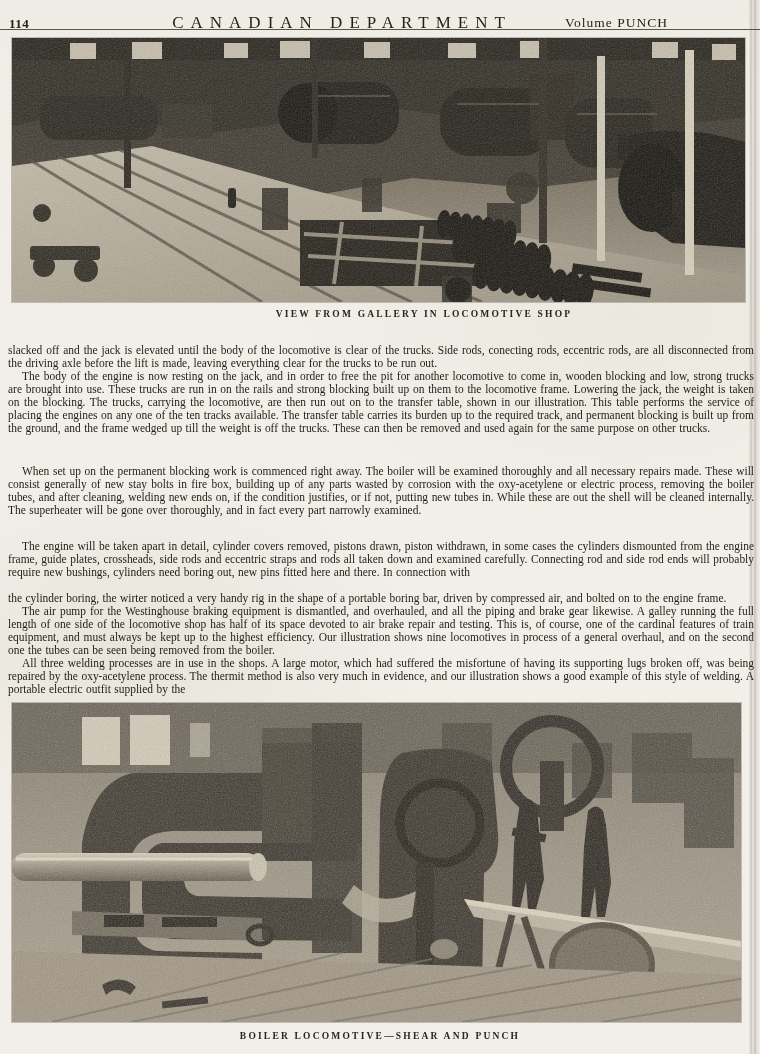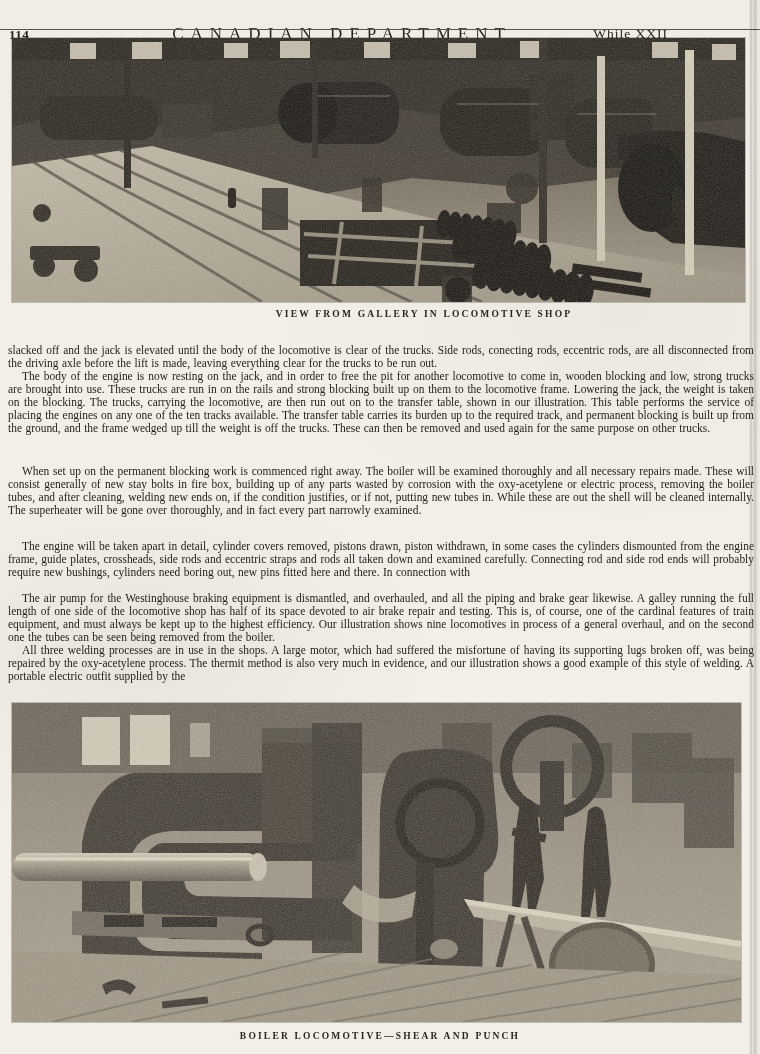--- a/index.html
+++ b/index.html
@@ -20,21 +20,21 @@
   .page-edge{
     position:absolute;top:0;right:0;bottom:0;width:11px;pointer-events:none;
     background:repeating-linear-gradient(90deg,
       rgba(70,63,54,0) 0px, rgba(70,63,54,.30) 2px,
       rgba(70,63,54,.06) 4px, rgba(70,63,54,.34) 6px,
       rgba(70,63,54,.10) 8px, rgba(70,63,54,0) 11px);
     opacity:.75;
   }
 
   
-  .header{position:absolute;top:23px;left:0;width:684px;height:24px;}
+  .header{position:absolute;top:12px;left:0;width:684px;height:24px;}
   .page-number{position:absolute;left:9px;top:4px;font-size:13px;font-weight:600;letter-spacing:.5px;}
   .journal-title{position:absolute;left:0;right:0;top:1px;text-align:center;
     font-size:17px;letter-spacing:7px;font-weight:500;}
   .volume{position:absolute;right:16px;top:3px;font-size:13.5px;letter-spacing:1px;}
   .header-rule{position:absolute;top:29px;left:0;width:760px;border-top:1.2px solid #5a544b;}
 
   
   figure{margin:0;padding:0;}
   .fig{position:absolute;box-shadow:0 0 0 1px rgba(40,36,30,.25);overflow:hidden;}
   .fig1{left:12px;top:38px;width:733px;height:264px;}
@@ -62,21 +62,21 @@
   .col p.space-before{margin-top:22px;font-family:Liberation Serif, serif;}
 </style>
 </head>
 <body>
 
 <div class="paper-tone"></div>
 
 <header class="header">
   <span class="page-number">114</span>
   <span class="journal-title">CANADIAN DEPARTMENT</span>
-  <span class="volume">While XXII</span>
+  <span class="volume">Volume PUNCH</span>
 </header>
 <div class="header-rule"></div>
 
 <figure class="fig fig1">
   <svg width="733" height="264" viewBox="0 0 733 264" role="img">
     <defs>
       <linearGradient id="t_bg" x1="0" y1="0" x2="0" y2="1">
         <stop offset="0" stop-color="#4d4941"></stop>
         <stop offset=".55" stop-color="#776f61"></stop>
         <stop offset="1" stop-color="#9d968a"></stop>
@@ -223,20 +223,21 @@
 <main class="columns">
   <div class="col">
     <p>slacked off and the jack is elevated until the body of the locomotive is clear of the trucks.  Side rods, conecting rods, eccentric rods, are all disconnected from the driving axle before the lift is made, leaving everything clear for the trucks to be run out.</p>
     <p class="indent">The body of the engine is now resting on the jack, and in order to free the pit for another locomotive to come in, wooden blocking and low, strong trucks are brought into use.  These trucks are run in on the rails and strong blocking built up on them to the locomotive frame. Lowering the jack, the weight is taken on the blocking. The trucks, carrying the locomotive, are then run out on to the transfer table, shown in our illustration. This table performs the service of placing the engines on any one of the ten tracks available.  The transfer table carries its burden up to the required track, and permanent blocking is built up from the ground, and the frame wedged up till the weight is off the trucks.  These can then be removed and used again for the same purpose on other trucks.</p>
   </div>
   <div class="col">
     <p class="indent">When set up on the permanent blocking work is commenced right away.  The boiler will be examined thoroughly and all necessary repairs made.  These will consist generally of new stay bolts in fire box, building up of any parts wasted by corrosion with the oxy-acetylene or electric process, removing the boiler tubes, and after cleaning, welding new ends on, if the condition justifies, or if not, putting new tubes in.  While these are out the shell will be cleaned internally.  The superheater will be gone over thoroughly, and in fact every part narrowly examined.</p>
     <p class="indent space-before">The engine will be taken apart in detail, cylinder covers removed, pistons drawn, piston withdrawn, in some cases the cylinders dismounted from the engine frame, guide plates, crossheads, side rods and eccentric straps and rods all taken down and examined carefully.  Connecting rod and side rod ends will probably require new bushings, cylinders need boring out, new pins fitted here and there.  In connection with</p>
   </div>
   <div class="col">
+    <p>the cylinder boring, the wirter noticed a very handy rig in the shape of a portable boring bar, driven by compressed air, and bolted on to the engine frame.</p>
     <p class="indent">The air pump for the Westinghouse braking equipment is dismantled, and overhauled, and all the piping and brake gear likewise.  A galley running the full length of one side of the locomotive shop has half of its space devoted to air brake repair and testing.  This is, of course, one of the cardinal features of train equipment, and must always be kept up to the highest efficiency.  Our illustration shows nine locomotives in process of a general overhaul, and on the second one the tubes can be seen being removed from the boiler.</p>
     <p class="indent">All three welding processes are in use in the shops.  A large motor, which had suffered the misfortune of having its supporting lugs broken off, was being repaired by the oxy-acetylene process. The thermit method is also very much in evidence, and our illustration shows a good example of this style of welding. A portable electric outfit supplied by the</p>
   </div>
 </main>
 
 <figure class="fig fig2">
   <svg width="729" height="319" viewBox="0 0 729 319" role="img">
     <defs>
       <linearGradient id="b_bg" x1="0" y1="0" x2="0" y2="1">
         <stop offset="0" stop-color="#7e786c"></stop>

